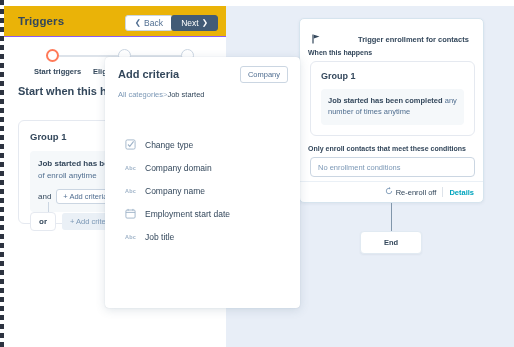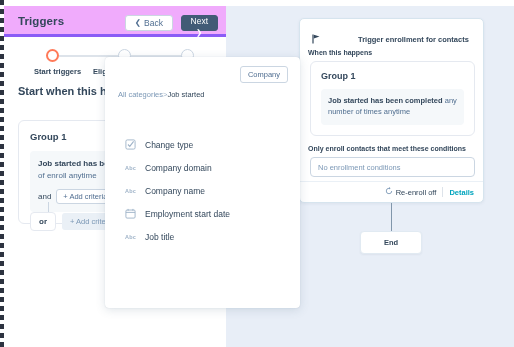--- a/index.html
+++ b/index.html
@@ -46,22 +46,22 @@
   .editor-panel {
     position: absolute;
     left: 4px; top: 6px;
     width: 222px; height: 341px;
     background: #ffffff;
   }
   .editor-header {
     position: absolute;
     left: 0; top: 0;
     width: 222px; height: 31px;
-    background: #f0abfc;
-    border-bottom: 3px solid #8b5cf6;
+    background: #eab308;
+    border-bottom: 1px solid #8b5cf6;
     box-sizing: border-box;
   }
   .editor-title {
     position: absolute;
     left: 14px; top: 9px;
     font-size: 11.5px;
     font-weight: bold;
     color: #33475b;
     letter-spacing: 0.1px;
   }
@@ -87,21 +87,20 @@
     padding: 0 9px;
     border: 1px solid #425b76;
     border-radius: 3px;
     background: #425b76;
     color: #ffffff;
     font-size: 8.5px;
     font-family: "Liberation Sans", sans-serif;
     display: flex; align-items: center; gap: 3px;
     cursor: pointer;
     box-sizing: border-box;
-    flex-direction: column;
   }
   .chev { font-size: 7.5px; line-height: 1; }
 
   
   .stepper {
     position: absolute;
     left: 0; top: 36px;
     width: 222px; height: 34px;
   }
   .step-line {
@@ -548,20 +547,21 @@
       <div class="details-link">Details</div>
     </div>
   </div>
 
   <div class="wf-connector"></div>
   <div class="end-node">
     <span class="end-label">End</span>
   </div>
 
   <div class="modal">
+    <div class="modal-title">Add criteria</div>
     <button class="modal-cancel">Company</button>
 
     <div class="breadcrumb">
       <span class="crumb-link">All categories</span>
       <span class="crumb-sep">&gt;</span>
       <span class="crumb-cur">Job started</span>
     </div>
 
 
     <div class="option-list">

